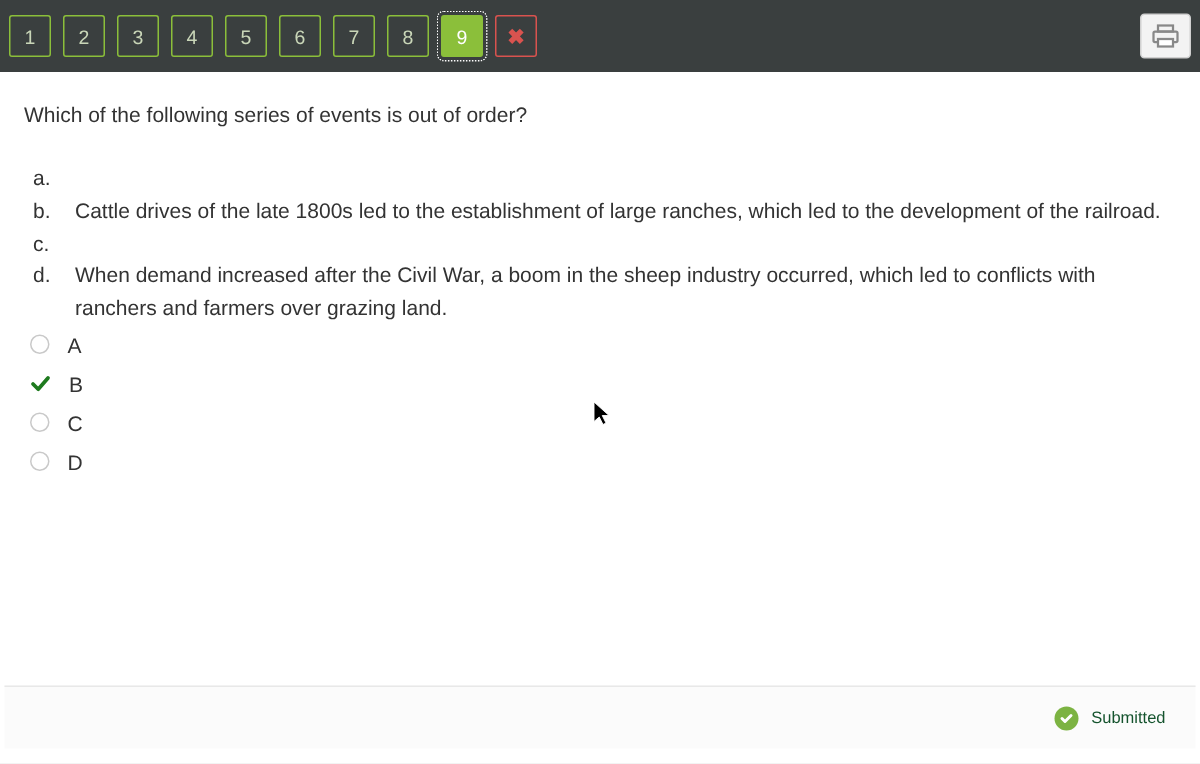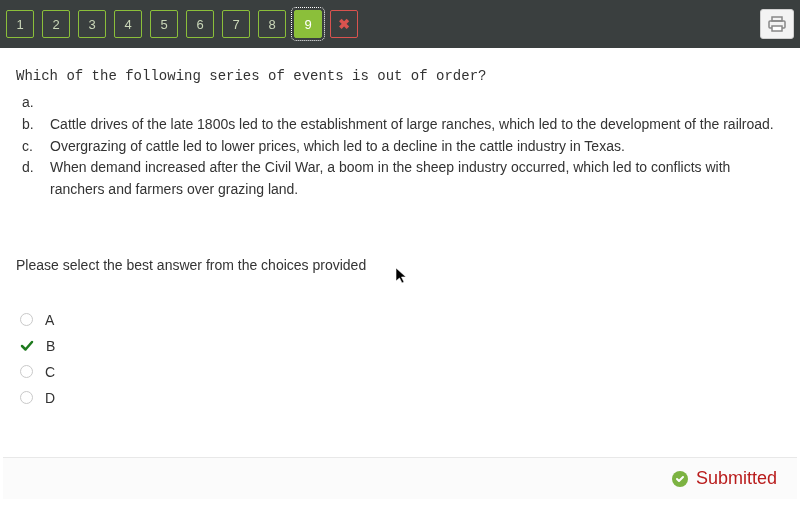--- a/index.html
+++ b/index.html
@@ -64,23 +64,22 @@
     justify-content: center;
     cursor: pointer;
     color: #777;
   }
   .content {
     padding: 18px 16px 10px 16px;
     height: 405px;
     overflow: auto;
   }
   .question-stem {
-    margin-bottom: 6px;
+    margin-bottom: 22px;
     line-height: 1.45;
-    font-family: Liberation Mono, monospace;
   }
   .opt-list {
     list-style: none;
     margin: 0 0 0 6px;
   }
   .opt-list li {
     display: flex;
     gap: 12px;
     line-height: 1.55;
     margin-bottom: 0px;
@@ -130,21 +129,21 @@
     justify-content: flex-end;
     padding: 0 20px;
     gap: 8px;
   }
   .status-icon {
     width: 16px; height: 16px;
     background: #7cb342;
     border-radius: 50%;
     display: flex; align-items: center; justify-content: center;
   }
-  .status-text { color: #b91c1c; font-size: 18px; }
+  .status-text { color: #14532d; font-size: 11px; }
   .cursor {
     position: absolute;
     left: 395px;
     top: 267px;
     pointer-events: none;
   }
 </style>
 </head>
 <body>
 
@@ -178,29 +177,27 @@
     <ul class="opt-list">
       <li>
         <span class="opt-letter">a.</span>
       </li>
       <li>
         <span class="opt-letter">b.</span>
         <span>Cattle drives of the late 1800s led to the establishment of large ranches, which led to the development of the railroad.</span>
       </li>
       <li>
         <span class="opt-letter">c.</span>
-        <span>Overgrazing of cattle led to lower prices, which led to a decline in the cattle industry in Texas.</span>
       </li>
       <li>
         <span class="opt-letter">d.</span>
         <span>When demand increased after the Civil War, a boom in the sheep industry occurred, which led to conflicts with ranchers and farmers over grazing land.</span>
       </li>
     </ul>
 
-    <div class="instruct">Please select the best answer from the choices provided</div>
 
     <ul class="choices">
       <li>
         <span class="radio"></span>
         <span class="choice-label">A</span>
       </li>
       <li>
         <span class="radio checked">
           <svg width="14" height="14" viewBox="0 0 14 14">
               <path d="M2 7 L5.5 10.5 L12 3" stroke="#1e7a1e" stroke-width="2.5" fill="none" stroke-linecap="round" stroke-linejoin="round"></path>

